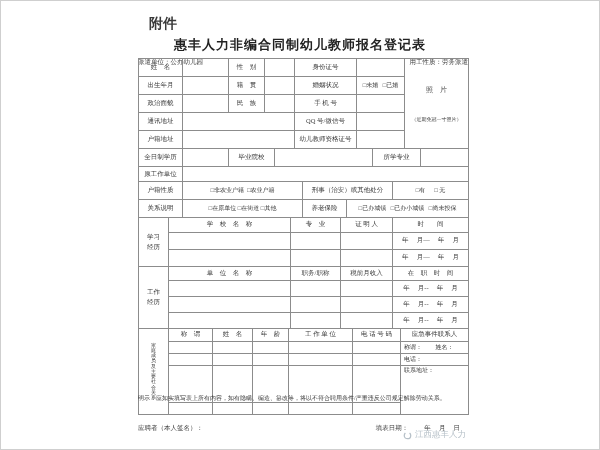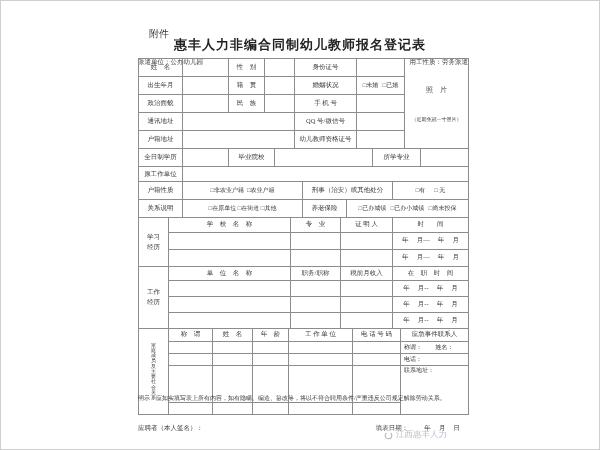--- a/index.html
+++ b/index.html
@@ -1,21 +1,21 @@
 <!DOCTYPE html>
 <html><head>
 <meta charset="utf-8">
 <style>
   html,body{margin:0;padding:0;}
   body{
     width:600px;height:450px;box-sizing:border-box;
     background:#ffffff;border:1px solid #cfcfcf;position:relative;
     font-family:"Liberation Serif","DejaVu Serif",serif;color:#3a3a3a;
   }
-  .attachment{position:absolute;left:148px;top:14px;font-size:10px;font-weight:normal;margin-top:12px;}
+  .attachment{position:absolute;left:148px;top:14px;font-size:14px;font-weight:bold;}
   .title{position:absolute;left:0;right:0;top:35px;text-align:center;
          font-size:13px;font-weight:bold;letter-spacing:1px;color:#222;}
   .meta{position:absolute;left:137px;width:330px;top:57px;display:flex;
         justify-content:space-between;font-size:6.5px;}
   .form-area{position:absolute;left:137px;top:57px;width:330px;}
   table{border-collapse:collapse;table-layout:fixed;width:330px;margin-top:-1px;}
   .form-area table:first-child{margin-top:0;}
   td{border:1px solid #8c8c8c;font-size:6.5px;text-align:center;
      padding:0 1px;white-space:pre;overflow:hidden;}
   .t1 td{height:17px;}
@@ -29,21 +29,21 @@
   .opts{font-size:6px;}
   .vcell .v2{width:15px;margin:0 auto;white-space:normal;line-height:1.5;font-size:6.5px;}
   .vcell .v1{width:6px;margin:0 auto;white-space:normal;line-height:1.05;font-size:5px;}
   .photo-cell{vertical-align:middle;font-size:7px;}
   .photo-note{font-size:5px;margin-top:5px;white-space:normal;}
   .emg{text-align:left;padding-left:3px;font-size:6px;}
   .emg-top{vertical-align:top;}
   .notes{position:absolute;left:137px;top:381px;width:330px;font-size:6px;white-space:pre;}
   .sig-row{display:flex;justify-content:space-between;margin-top:9px;font-size:6.5px;}
   .sig-right{display:flex;gap:16px;padding-right:8px;}
-  .brand{position:absolute;left:383px;top:428px;display:flex;align-items:center;
+  .brand{position:absolute;left:402px;top:428px;display:flex;align-items:center;
          gap:3px;color:#b6c0c8;font-size:8.5px;}
   .brand svg{display:block;}
 </style>
 </head>
 <body>
 
 <div class="attachment">附件</div>
 <div class="title">惠丰人力非编合同制幼儿教师报名登记表</div>
 <div class="meta">
   <span>派遣单位：公办幼儿园</span>

